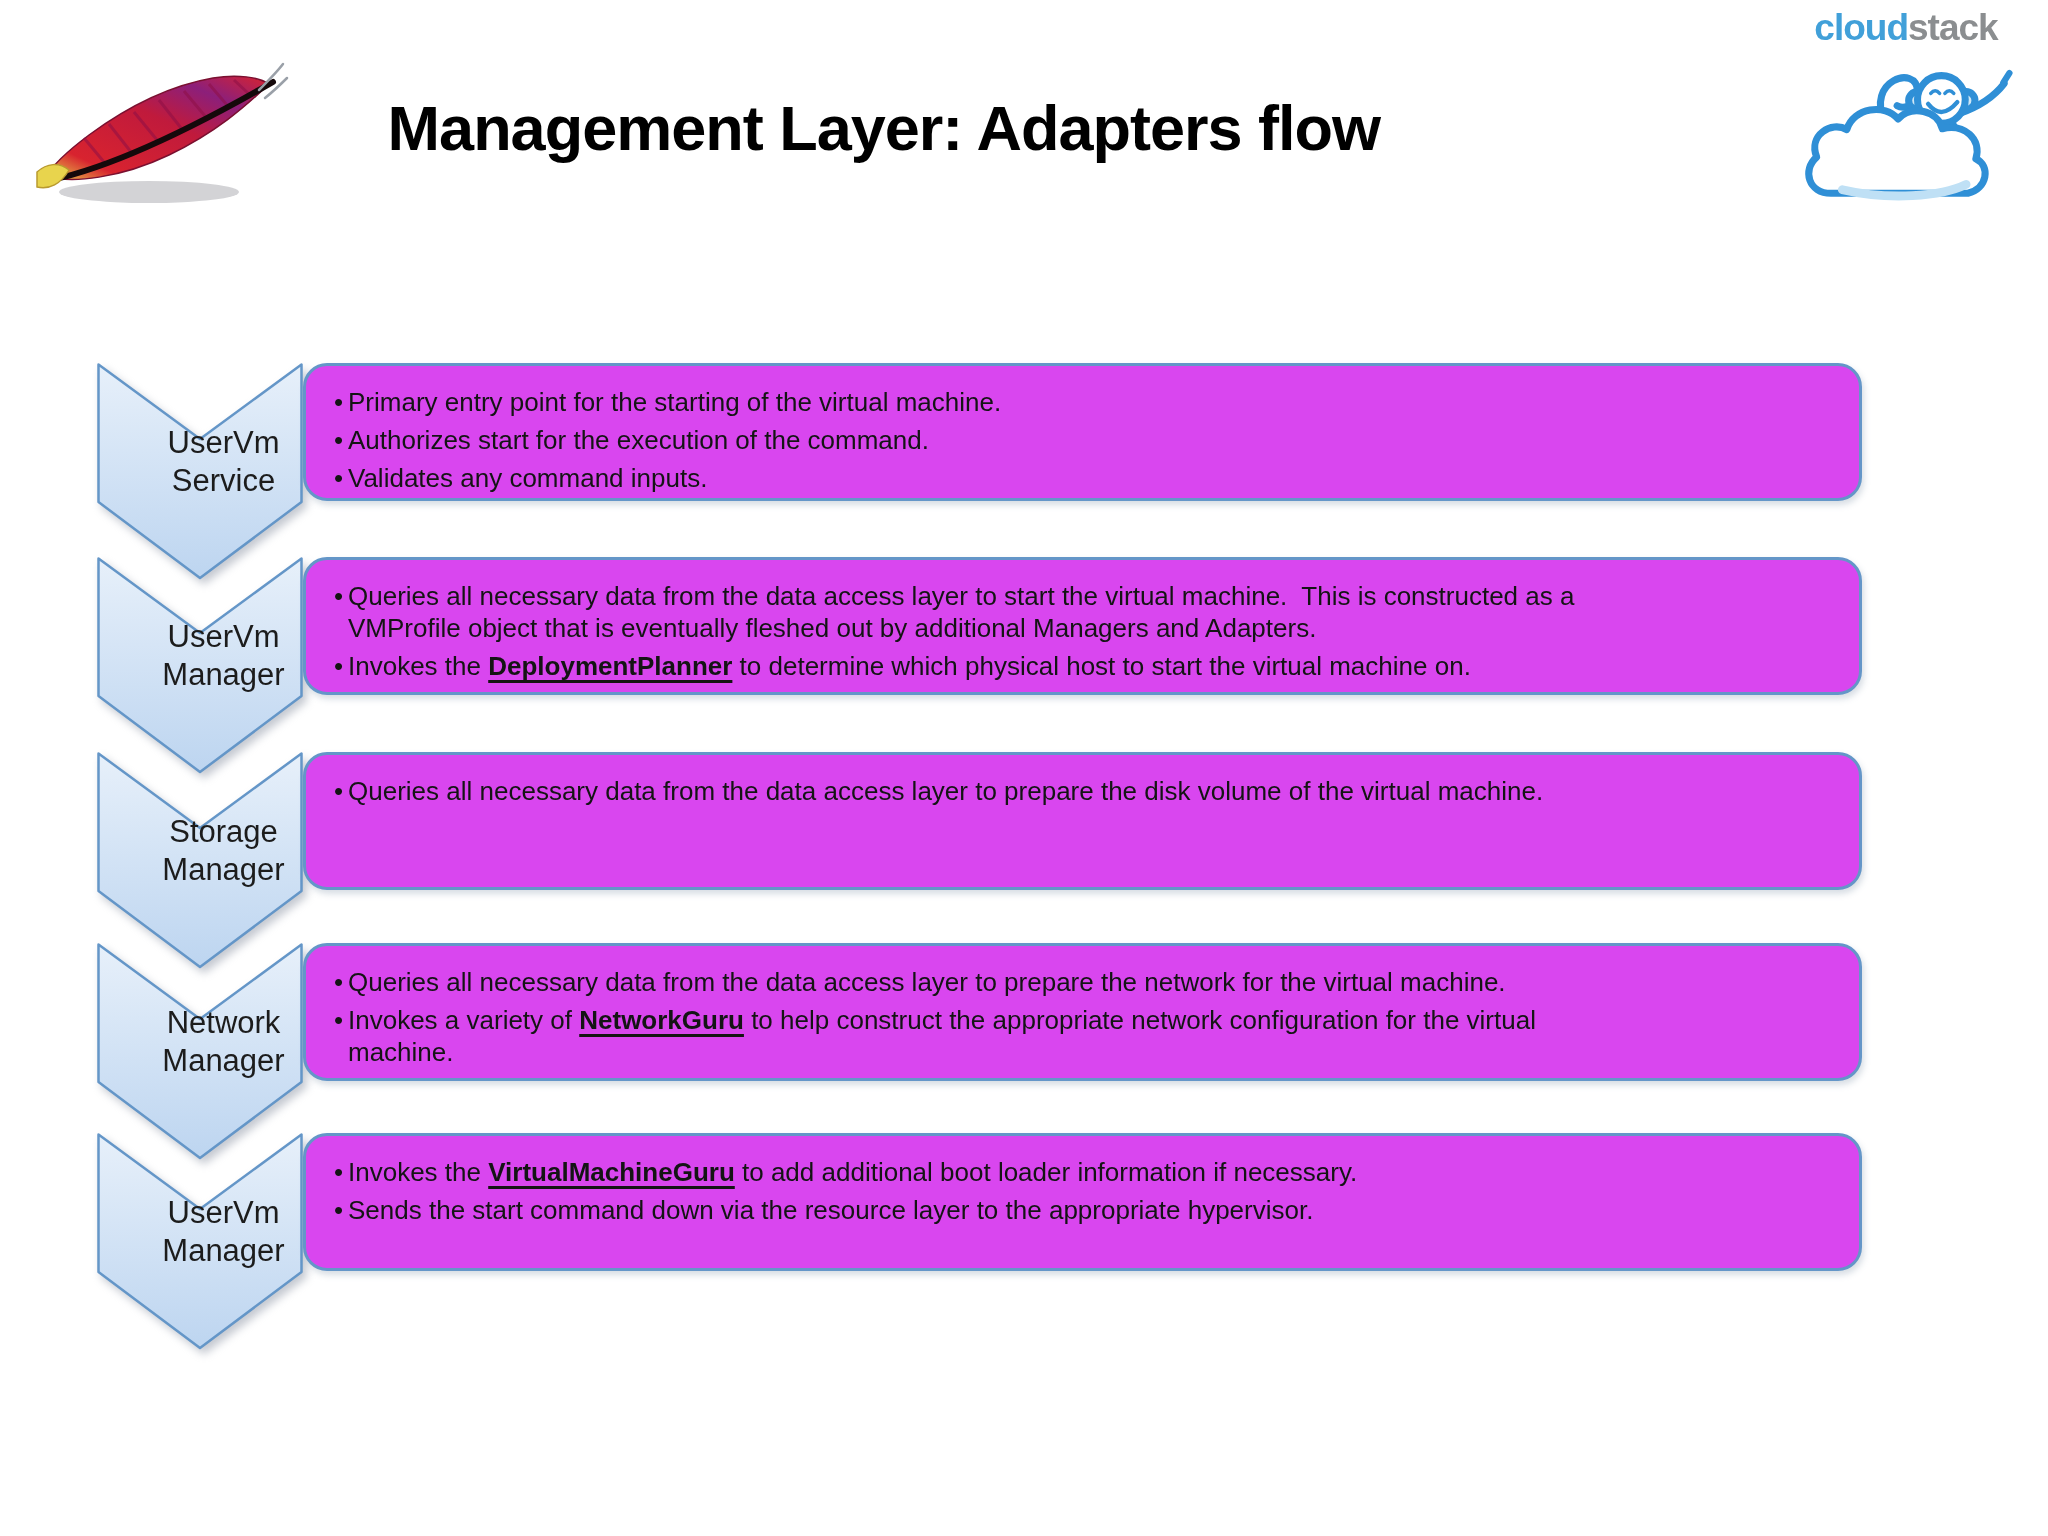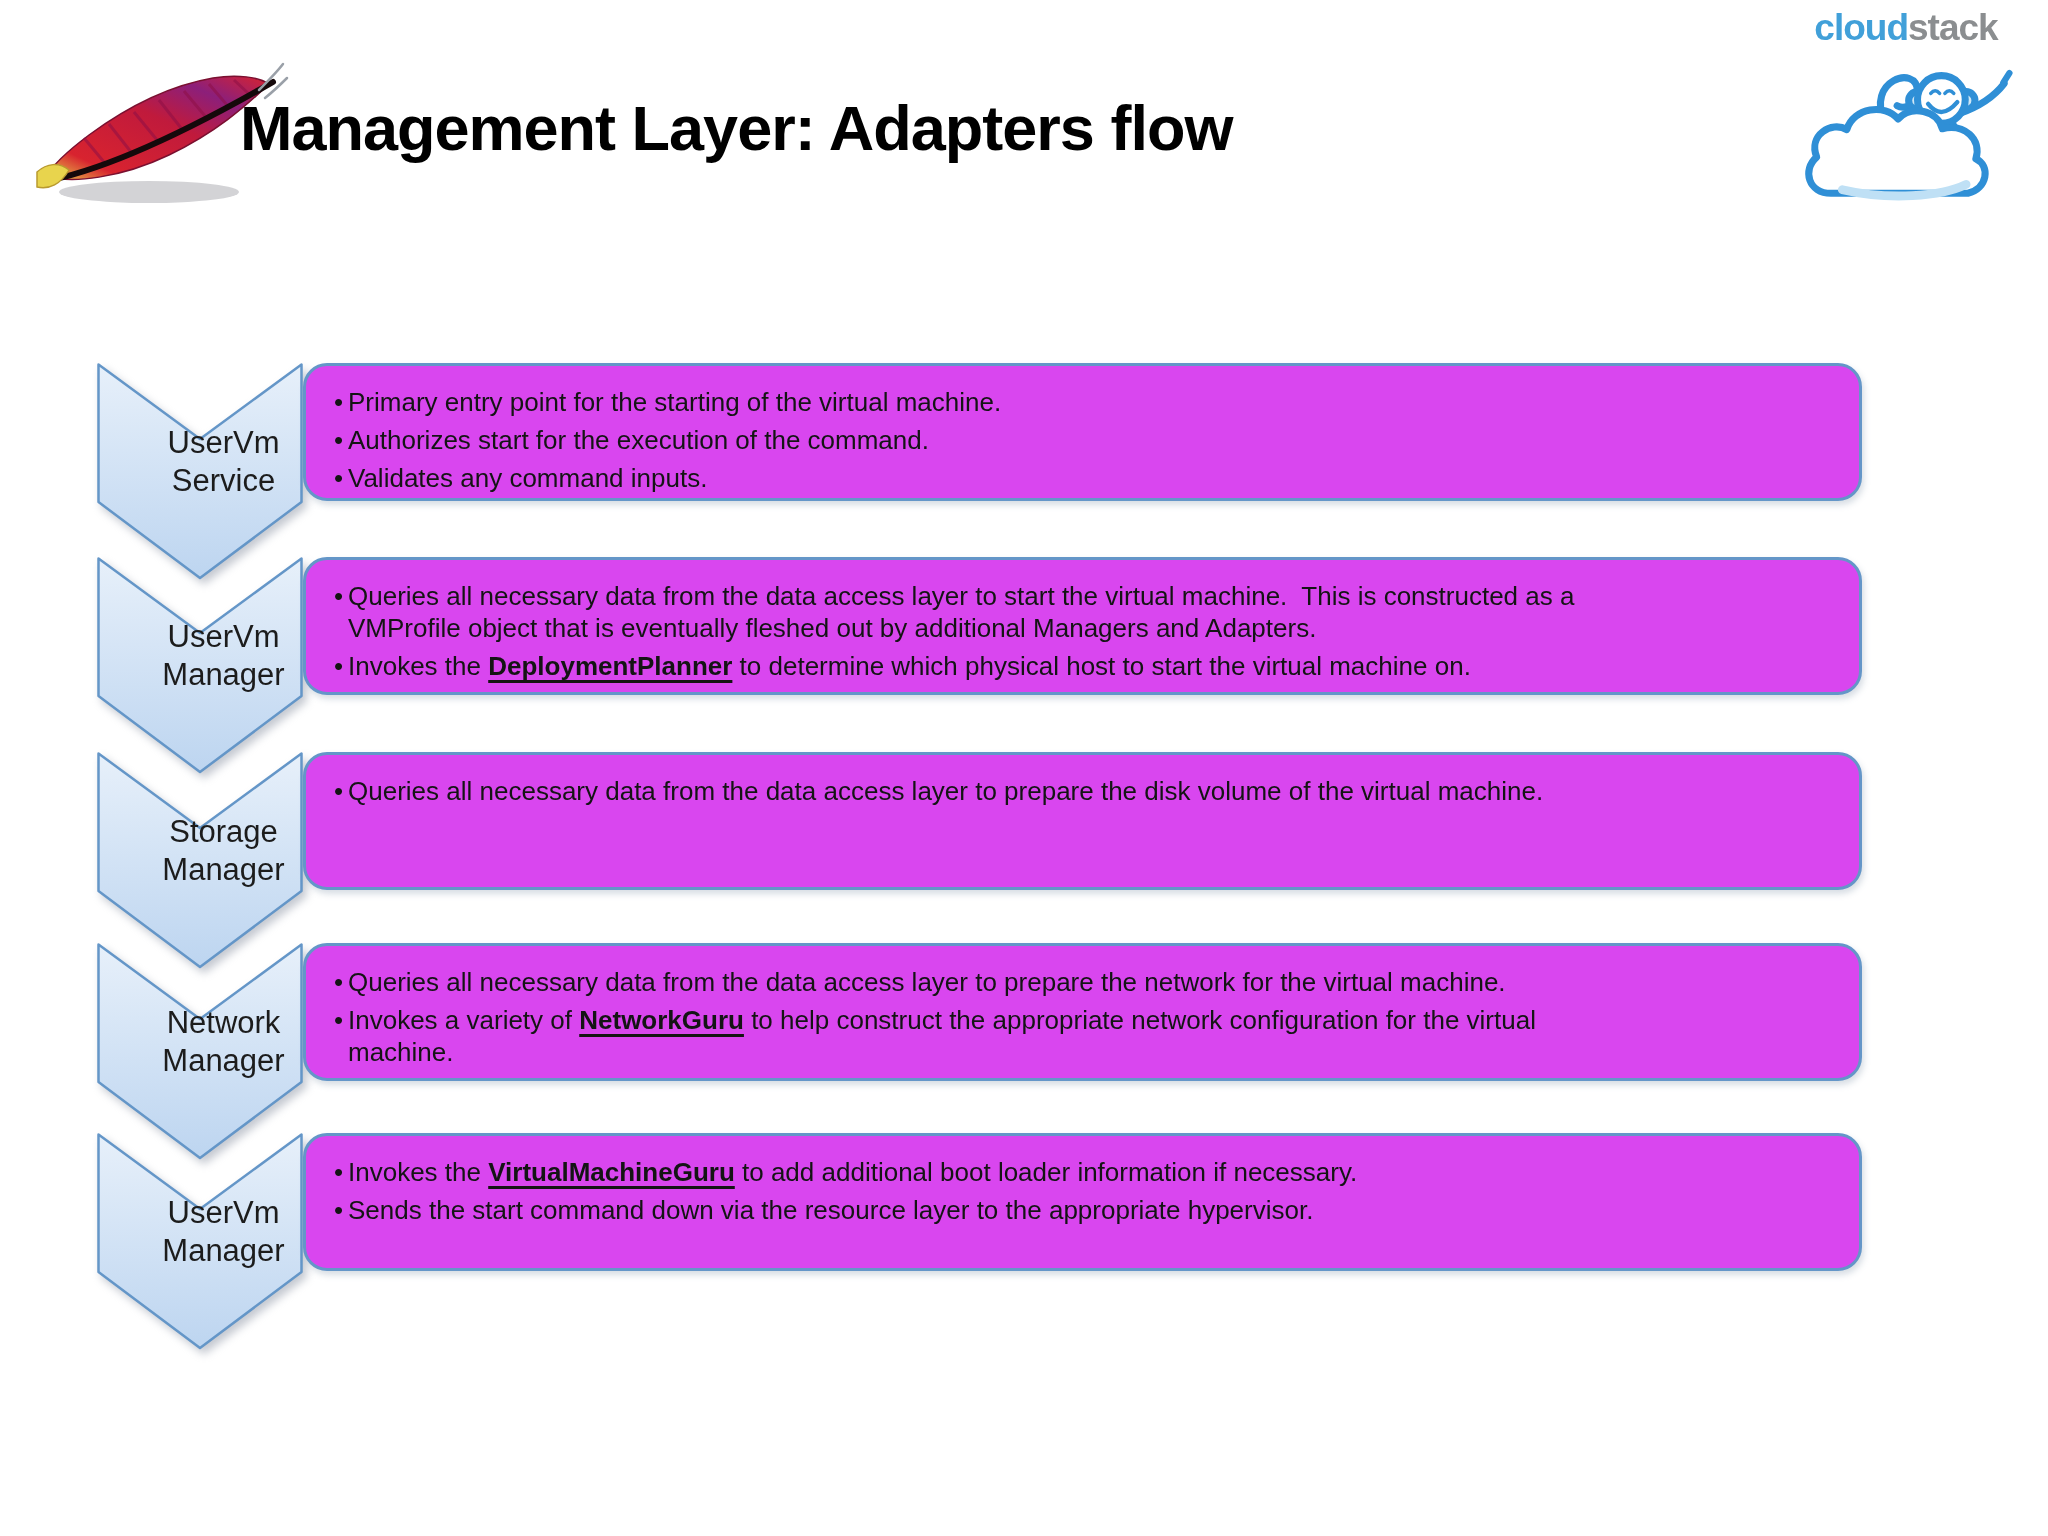--- a/index.html
+++ b/index.html
@@ -3,21 +3,21 @@
 <meta charset="utf-8">
 <style>
   html,body{margin:0;padding:0;background:#ffffff;}
   .slide{
     position:relative; width:2048px; height:1536px; background:#ffffff;
     font-family:"Liberation Sans", sans-serif; overflow:hidden;
   }
   
   .feather{position:absolute; left:28px; top:34px; width:262px; height:180px;}
   .title{
-    position:absolute; left:240px; top:92px; width:1140px; text-align:left;
+    position:absolute; left:240px; top:92px; width:1140px; text-align:right;
     font-size:63px; font-weight:bold; letter-spacing:-1px; color:#000;
   }
   .cs-logo{position:absolute; left:1772px; top:8px; width:268px; height:212px; text-align:center;}
   .cs-word{font-size:37px; font-weight:bold; letter-spacing:-1px; line-height:40px;}
   .cs-word .cloud{color:var(--cloud-blue);}
   .cs-word .stack{color:var(--stack-gray);text-align:right;}
   .cs-art{width:240px; height:168px; margin-top:2px;}
 
   
   .rows{position:absolute; left:0; top:0; width:2048px; height:1536px;}

